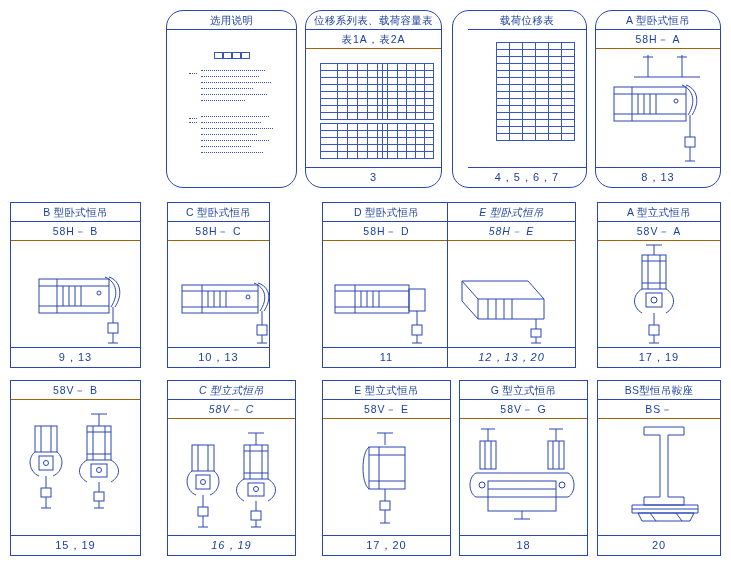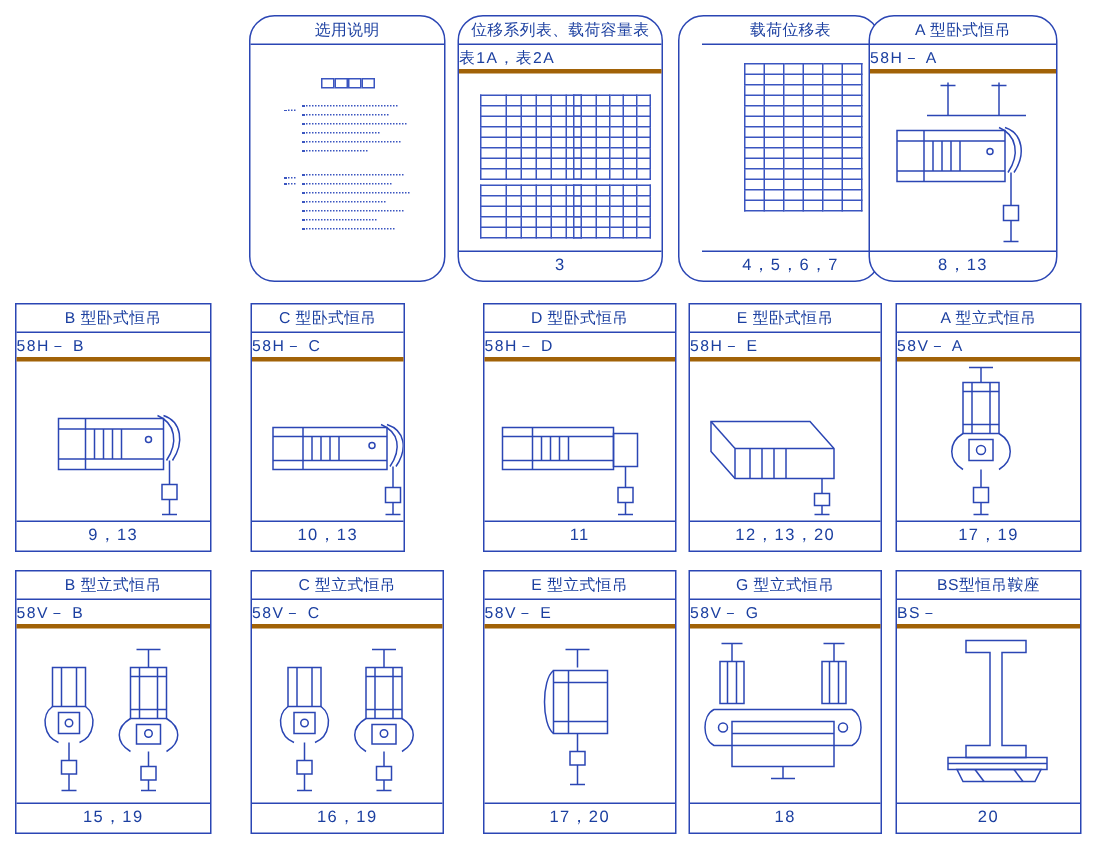--- a/index.html
+++ b/index.html
@@ -34,21 +34,22 @@
     text-align: center;
     font-size: 10.5px;
     line-height: 18px;
     height: 19px;
     white-space: nowrap;
     overflow: hidden;
     letter-spacing: 0.3px;
   }
   .card .hdr2 {
     box-sizing: border-box;
-    border-bottom: 3px solid #a16207;
+    border-bottom: 1px solid #a16207;
+    text-align: center;
     font-size: 10.5px;
     line-height: 18px;
     height: 19px;
     white-space: nowrap;
     overflow: hidden;
     letter-spacing: 1px;
   }
   .card .body {
     position: relative;
     flex: 1 1 auto;
@@ -463,21 +464,21 @@
               <td></td>
               <td></td>
               <td></td>
             </tr>
       </tbody>
         </table>
     </div>
     <div class="ftr">4，5，6，7</div>
   </div>
 
-  <div class="card row1" style="left:579px; width:126px;">
+  <div class="card row1" style="left:595px; width:126px;">
     <div class="hdr">A 型卧式恒吊</div>
     <div class="hdr2">58H－  A</div>
     <div class="body">
       <svg width="124" height="118" viewBox="0 0 124 118">
         <g stroke="#2b46b4" fill="none" stroke-width="1">
 
           <line x1="52" y1="6" x2="52" y2="28"></line>
           <line x1="47" y1="8" x2="57" y2="8"></line>
           <line x1="86" y1="6" x2="86" y2="28"></line>
           <line x1="81" y1="8" x2="91" y2="8"></line>
@@ -579,21 +580,21 @@
           <line x1="94" y1="70" x2="94" y2="84"></line>
           <rect x="89" y="84" width="10" height="10"></rect>
           <line x1="94" y1="94" x2="94" y2="102"></line>
           <line x1="89" y1="102" x2="99" y2="102"></line>
         </g>
       </svg>
     </div>
     <div class="ftr">11</div>
   </div>
 
-  <div class="card row2" style="left:459px; width:129px;">
+  <div class="card row2" style="left:447px; width:129px;font-style:italic;">
     <div class="hdr">E 型卧式恒吊</div>
     <div class="hdr2">58H－  E</div>
     <div class="body">
       <svg width="127" height="106" viewBox="0 0 127 106">
         <g stroke="#2b46b4" fill="none" stroke-width="1">
 
           <path d="M14 40 L80 40 L96 58 L96 78 L30 78 L14 60 Z"></path>
           <line x1="14" y1="40" x2="30" y2="58"></line>
           <line x1="30" y1="58" x2="30" y2="78"></line>
           <line x1="30" y1="58" x2="96" y2="58"></line>
@@ -633,21 +634,20 @@
           <rect x="51" y="84" width="10" height="10"></rect>
           <line x1="56" y1="94" x2="56" y2="102"></line>
           <line x1="51" y1="102" x2="61" y2="102"></line>
         </g>
       </svg>
     </div>
     <div class="ftr">17，19</div>
   </div>
 
   <div class="card row3" style="left:10px; width:131px;">
-    <div class="hdr">B 型立式恒吊</div>
     <div class="hdr2">58V－  B</div>
     <div class="body">
       <svg width="129" height="116" viewBox="0 0 129 116">
         <g stroke="#2b46b4" fill="none" stroke-width="1">
 
           <rect x="24" y="26" width="22" height="26"></rect>
           <line x1="30" y1="26" x2="30" y2="52"></line>
           <line x1="40" y1="26" x2="40" y2="52"></line>
           <path d="M24 52 C16 58 18 72 28 76"></path>
           <path d="M46 52 C54 58 52 72 42 76"></path>
@@ -672,21 +672,21 @@
           <line x1="88" y1="82" x2="88" y2="92"></line>
           <rect x="83" y="92" width="10" height="9"></rect>
           <line x1="88" y1="101" x2="88" y2="108"></line>
           <line x1="83" y1="108" x2="93" y2="108"></line>
         </g>
       </svg>
     </div>
     <div class="ftr">15，19</div>
   </div>
 
-  <div class="card row3" style="left:167px; width:129px;">
+  <div class="card row3" style="left:167px; width:129px;font-style:italic;">
     <div class="hdr">C 型立式恒吊</div>
     <div class="hdr2">58V－  C</div>
     <div class="body">
       <svg width="127" height="116" viewBox="0 0 127 116">
         <g stroke="#2b46b4" fill="none" stroke-width="1">
 
           <rect x="24" y="26" width="22" height="26"></rect>
           <line x1="30" y1="26" x2="30" y2="52"></line>
           <line x1="40" y1="26" x2="40" y2="52"></line>
           <path d="M24 52 C16 58 18 72 28 76"></path>

